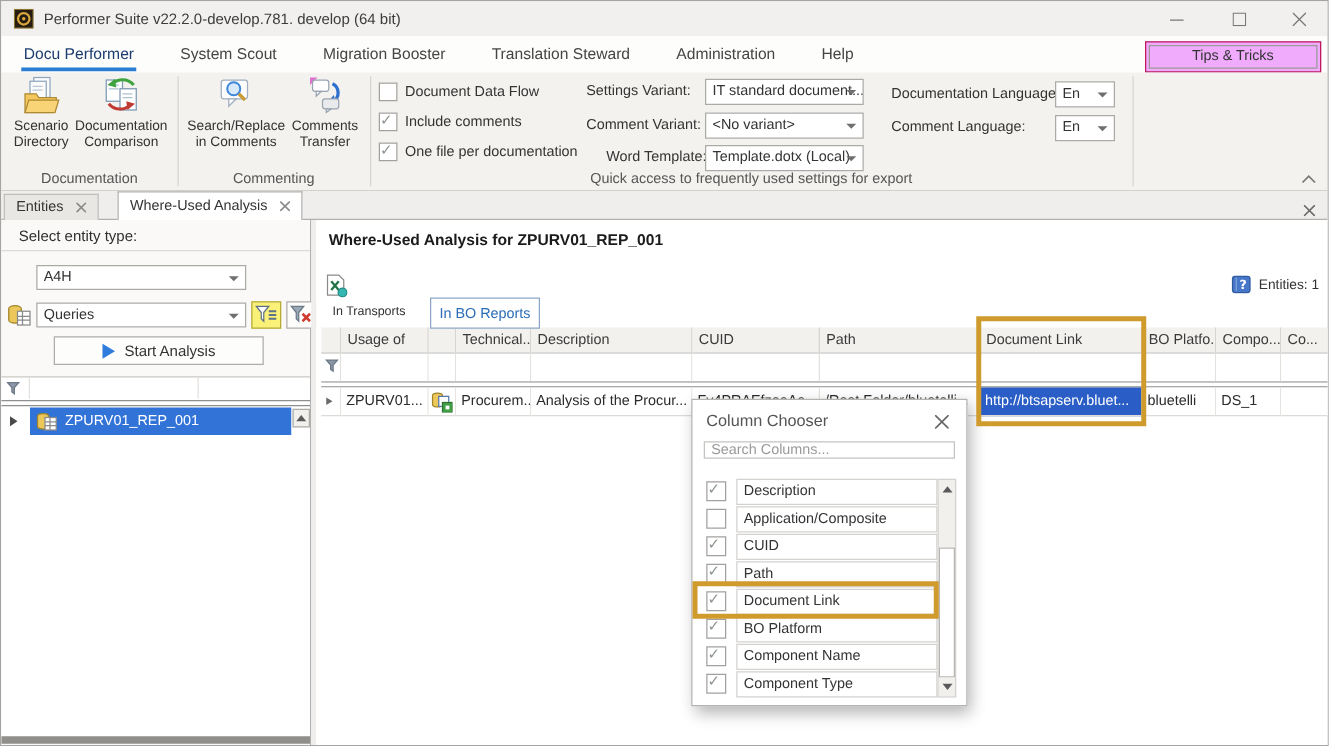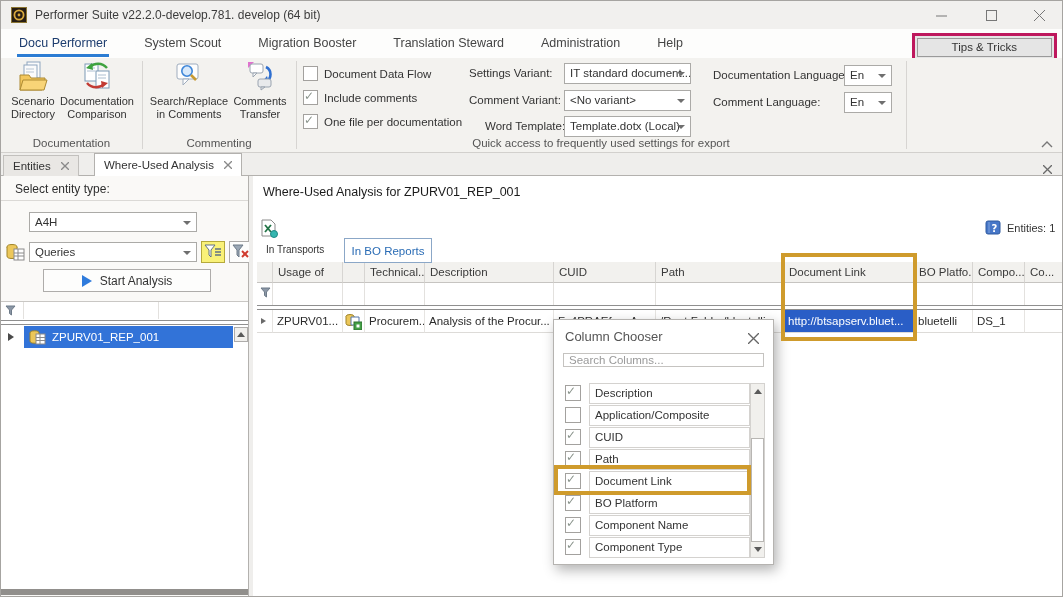--- a/index.html
+++ b/index.html
@@ -12,21 +12,21 @@
   #titlebar{position:absolute;left:0;top:0;width:100%;height:28px;background:#f1f0ee;}
   #win-title{left:34px;top:7px;font-size:12px;color:#3c3c3c;}
   .wbtn{position:absolute;top:4px;width:34px;height:20px;display:flex;align-items:center;justify-content:center;}
 
   
   #menubar{position:absolute;left:0;top:28px;width:100%;height:29px;background:#fdfdfc;}
   #menutabs{position:absolute;left:16px;top:0;height:29px;display:flex;gap:33px;}
   .mtab{position:relative;height:29px;line-height:28px;font-size:12.5px;color:#454545;padding:0 2px;}
   .mtab.active{color:#1c3c6e;}
   .mtab.active::after{content:"";position:absolute;left:0;right:0;bottom:1px;height:3px;background:#2b7cd3;}
-  #tips-outer{position:absolute;right:5px;top:4px;border:3px solid #be185d;padding:2px;background:#e5e5e5;}
+  #tips-outer{position:absolute;right:5px;top:4px;border:1px solid #be185d;padding:2px;background:#f0abfc;}
   #tips-inner{border:1px solid #9a9a9a;font-size:11.5px;color:#333;padding:1px 34px;line-height:15px;}
 
   
   #ribbon{position:absolute;left:0;top:57px;width:100%;height:95px;background:#f3f2ef;border-bottom:1px solid #d2d0cd;box-sizing:border-box;}
   .rsep{position:absolute;top:3px;width:1px;height:88px;background:#d7d5d2;}
   .rbtn{position:absolute;top:3px;text-align:center;font-size:11px;color:#333;line-height:13px;}
   .rbtn .ricon{display:block;margin:0 auto 4px auto;}
   .cbrow{position:absolute;display:flex;align-items:center;gap:6px;font-size:11.5px;color:#333;}
   .cb{width:13px;height:13px;background:#fff;border:1px solid #a3a19e;position:relative;flex:none;}
   .cb.checked::after{content:"\2713";font-family:"DejaVu Sans",sans-serif;color:#8a948c;font-size:12px;position:absolute;left:0px;top:-2px;}
@@ -302,21 +302,21 @@
           <span class="tri-up"></span>
         </div>
       </div>
     </div>
 
     <div class="abs" style="left:0;top:413px;width:247px;height:6px;background:#918f8c;"></div>
   </div>
   <div id="splitgap"></div>
 
   <div id="main">
-    <div class="txt" style="left:10px;top:9px;font-size:12.5px;font-weight:normal;color:#1b1b1b;">Where-Used Analysis for ZPURV01_REP_001</div>
+    <div class="txt" style="left:10px;top:9px;font-size:12.5px;font-weight:bold;color:#1b1b1b;">Where-Used Analysis for ZPURV01_REP_001</div>
 
     <svg class="abs" style="left:8px;top:43px;" width="17" height="19">
       <path d="M1 1 h9 l4 4 v12 h-13 Z" fill="#fff" stroke="#8a8a8a"></path>
       <line x1="4" y1="6" x2="10" y2="13" stroke="#217346" stroke-width="1.8"></line>
       <line x1="10" y1="6" x2="4" y2="13" stroke="#217346" stroke-width="1.8"></line>
       <circle cx="13" cy="15" r="3.5" fill="#35b6b0" stroke="#1f8a85"></circle>
     </svg>
 
     <svg class="abs" style="left:732px;top:44px;" width="16" height="15">
       <rect x="1" y="1" width="14" height="13" rx="2" fill="#4777c8" stroke="#2f5aa0"></rect>

